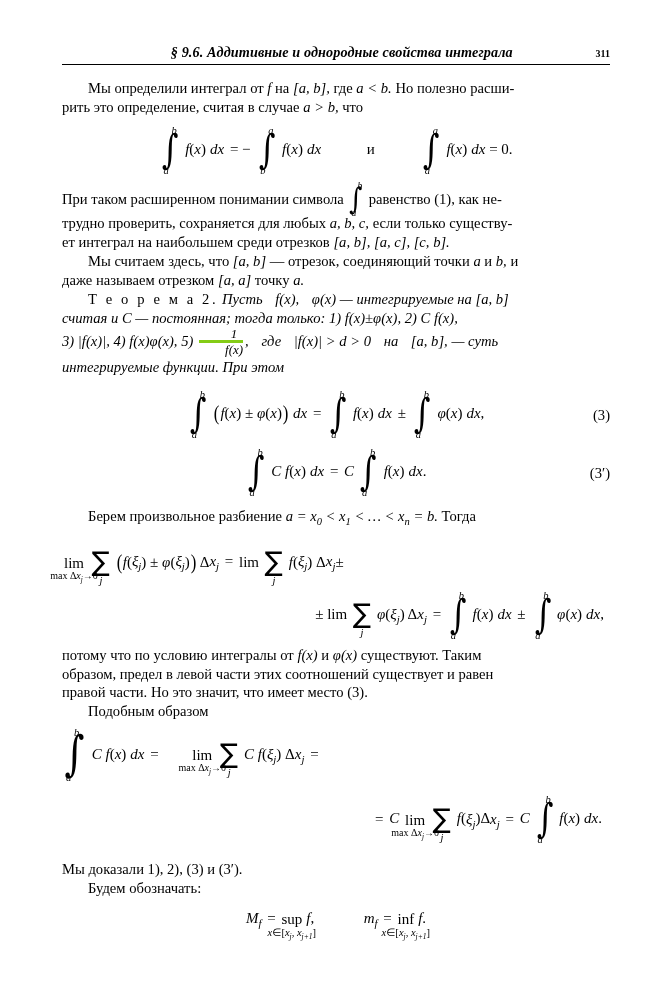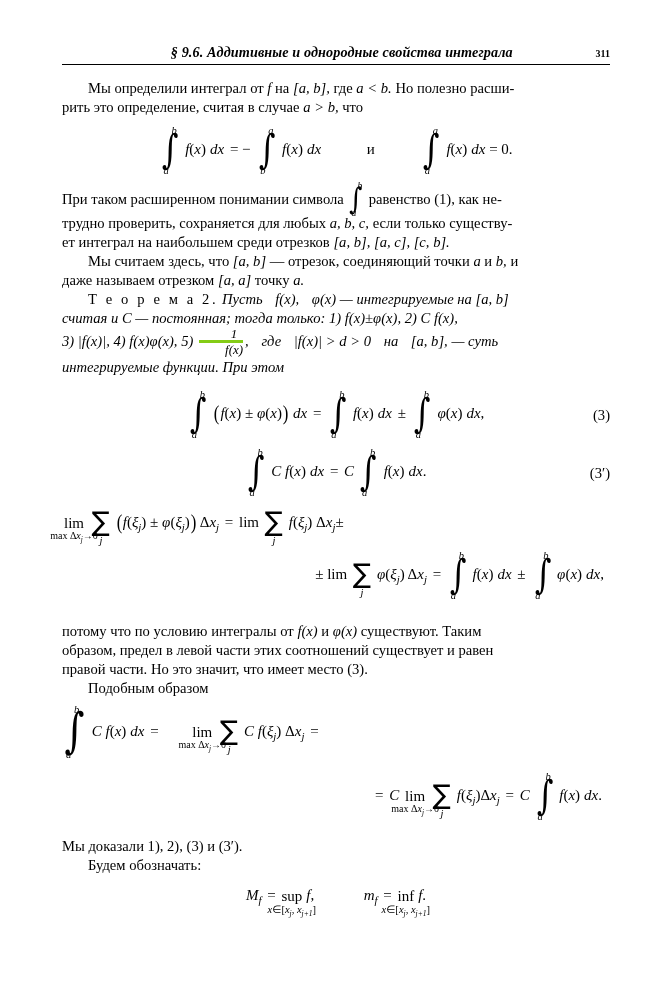--- a/index.html
+++ b/index.html
@@ -317,20 +317,25 @@
 
     <div class="eqrow" style="margin-top:26px;margin-bottom:18px;">
       <span class="bigint"><span class="lim up">b</span><span class="sym">∫</span><span class="lim lo">a</span></span>
       <span class="mi">C f</span>(<span class="mi">x</span>)<span class="sp" style="width:4px"></span><span class="mi">dx</span>
       <span class="op">=</span> <span class="mi">C</span>
       <span class="bigint"><span class="lim up">b</span><span class="sym">∫</span><span class="lim lo">a</span></span>
       <span class="mi">f</span>(<span class="mi">x</span>)<span class="sp" style="width:4px"></span><span class="mi">dx</span>.
       <span class="eqnum">(3′)</span>
     </div>
 
+    <p class="indent" style="margin-top:16px;">
+      <span>Берем произвольное разбиение</span>
+      <span class="mi"><span class="mi">a</span> = <span class="mi">x</span><sub>0</sub> &lt; <span class="mi">x</span><sub>1</sub> &lt; … &lt; <span class="mi">x</span><sub><span class="mi">n</span></sub> = <span class="mi">b</span>.</span>
+      <span>Тогда</span>
+    </p>
 
     <div style="margin-top:22px;font-size:15px;">
       <span class="limop"><span class="lm">lim</span><span class="und">max Δ<span class="mi">x<sub>j</sub></span>→0</span></span>
       <span class="sum"><span class="sym">∑</span><span class="sub">j</span></span>
       <span class="paren-big">(</span><span class="mi">f</span>(<span class="mi">ξ<sub>j</sub></span>) ± <span class="mi">φ</span>(<span class="mi">ξ<sub>j</sub></span>)<span class="paren-big">)</span> Δ<span class="mi">x<sub>j</sub></span>
       <span class="op">=</span> <span class="mn">lim</span>
       <span class="sum"><span class="sym">∑</span><span class="sub">j</span></span>
       <span class="mi">f</span>(<span class="mi">ξ<sub>j</sub></span>) Δ<span class="mi">x<sub>j</sub></span>±
     </div>
 
@@ -339,21 +344,21 @@
       <span class="sum"><span class="sym">∑</span><span class="sub">j</span></span>
       <span class="mi">φ</span>(<span class="mi">ξ<sub>j</sub></span>) Δ<span class="mi">x<sub>j</sub></span>
       <span class="op">=</span>
       <span class="bigint"><span class="lim up">b</span><span class="sym">∫</span><span class="lim lo">a</span></span>
       <span class="mi">f</span>(<span class="mi">x</span>)<span class="sp" style="width:4px"></span><span class="mi">dx</span>
       <span class="op">±</span>
       <span class="bigint"><span class="lim up">b</span><span class="sym">∫</span><span class="lim lo">a</span></span>
       <span class="mi">φ</span>(<span class="mi">x</span>)<span class="sp" style="width:4px"></span><span class="mi">dx</span>,
     </div>
 
-    <p style="margin-top:30px;">
+    <p style="margin-top:14px;">
       <span>потому что по условию интегралы от</span>
       <span class="mi"><span class="mi">f</span>(<span class="mi">x</span>)</span>
       <span>и</span>
       <span class="mi"><span class="mi">φ</span>(<span class="mi">x</span>)</span>
       <span>существуют.  Таким</span><br>
       <span>образом, предел в левой части этих соотношений существует и равен</span><br>
       <span>правой части. Но это значит, что имеет место (3).</span>
     </p>
 
     <p class="indent">

